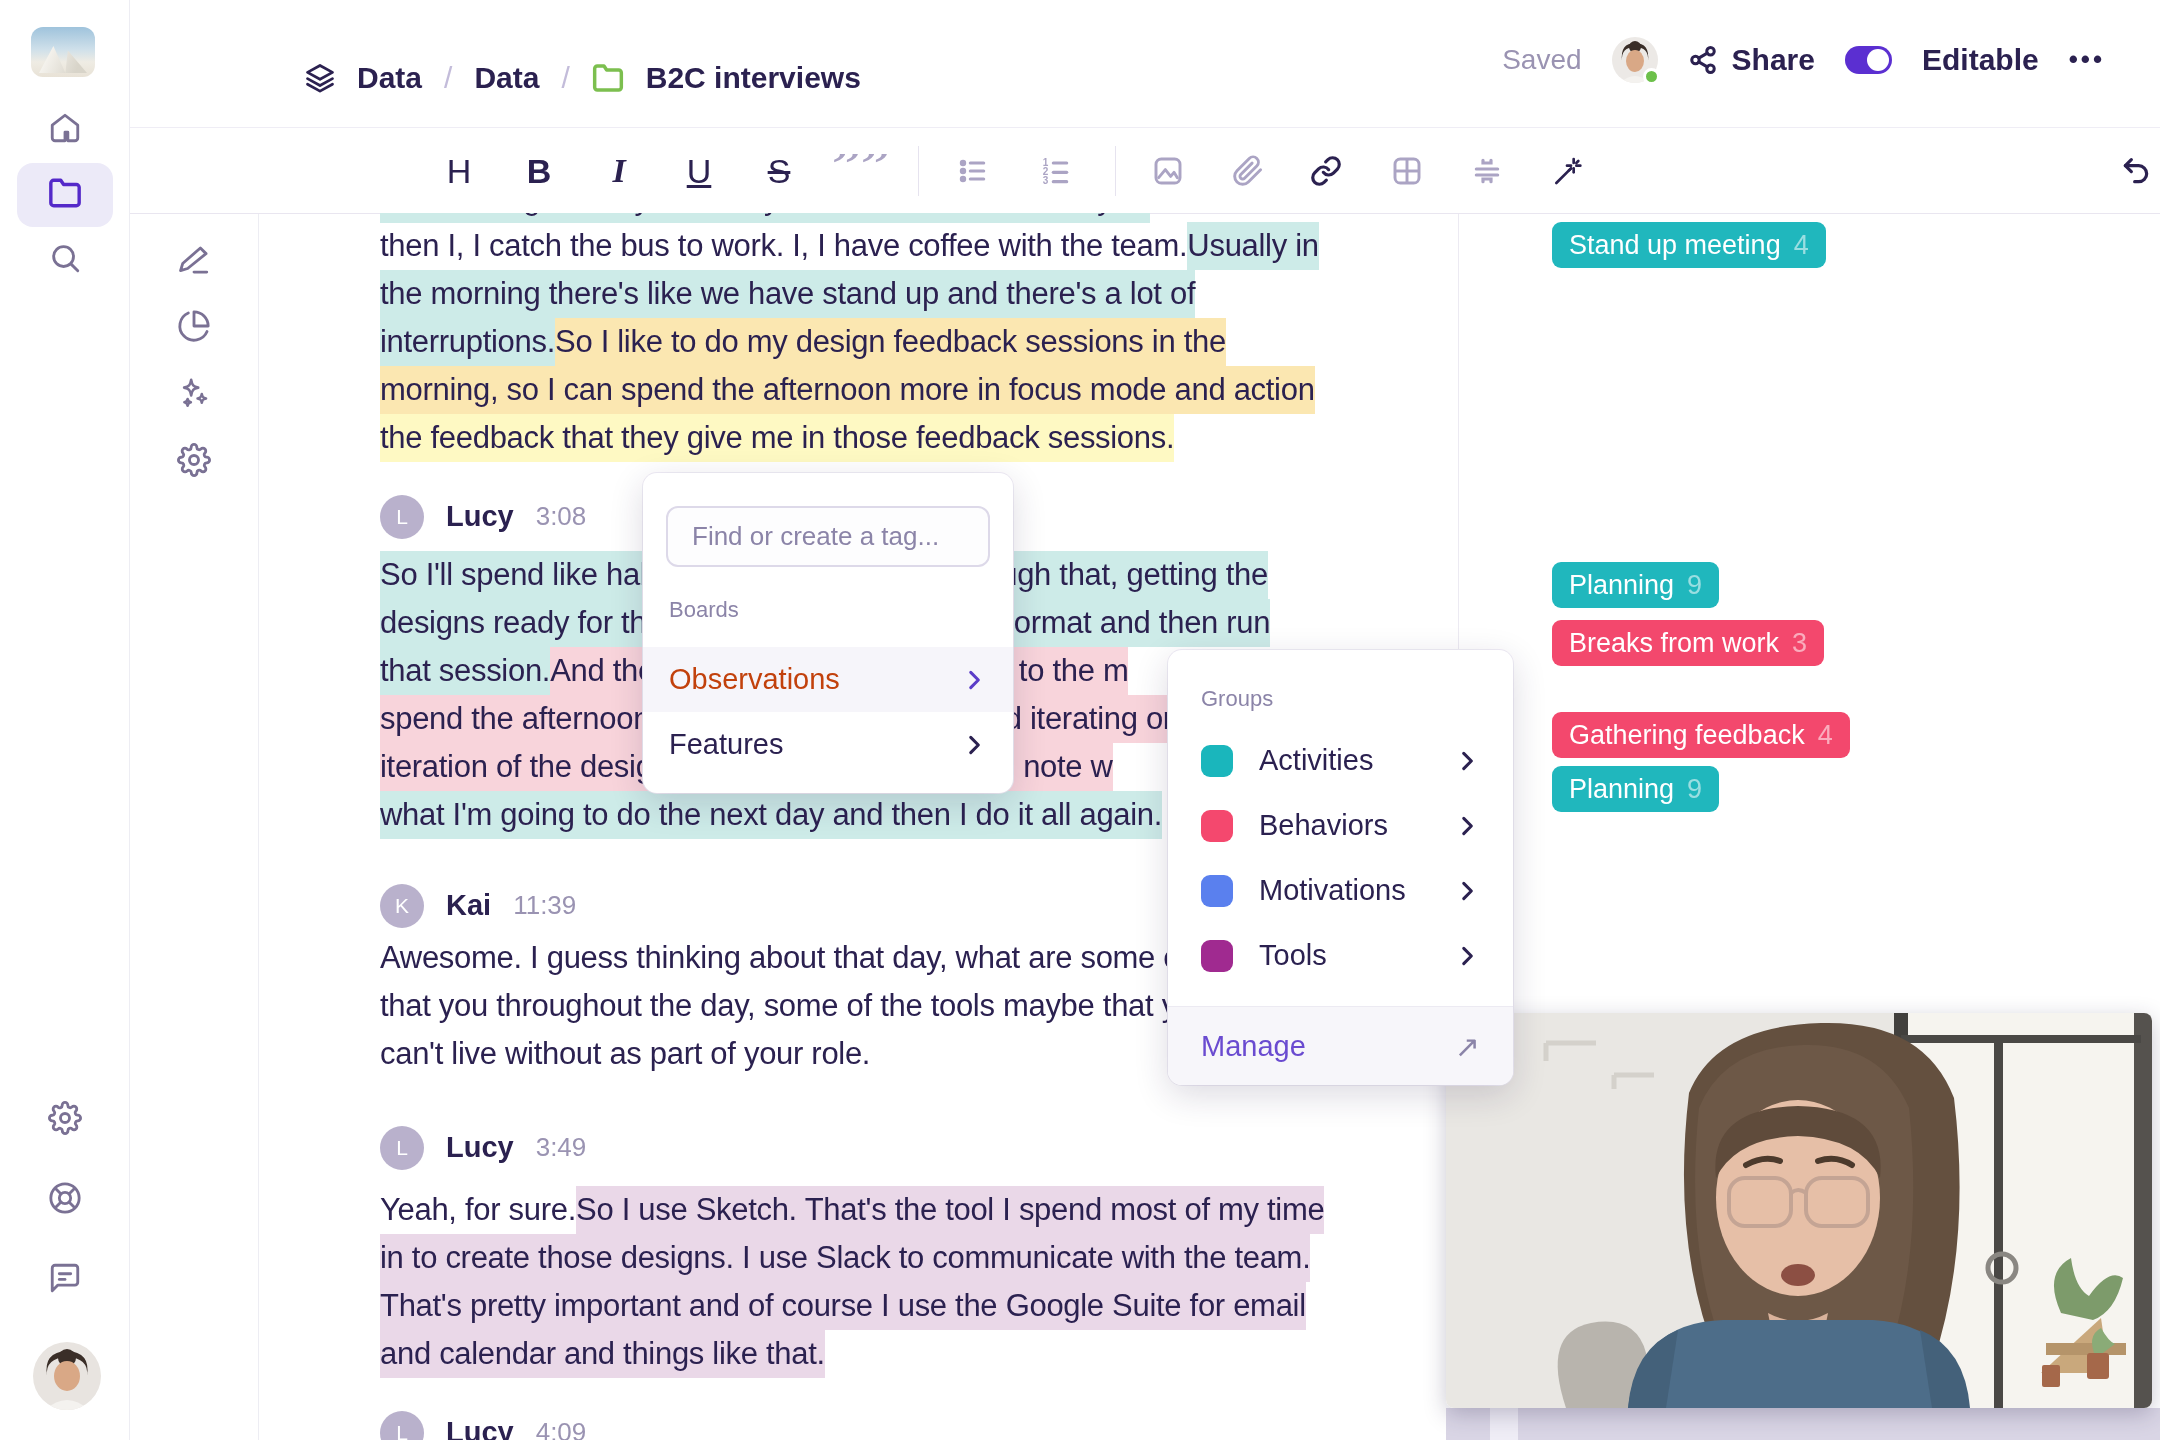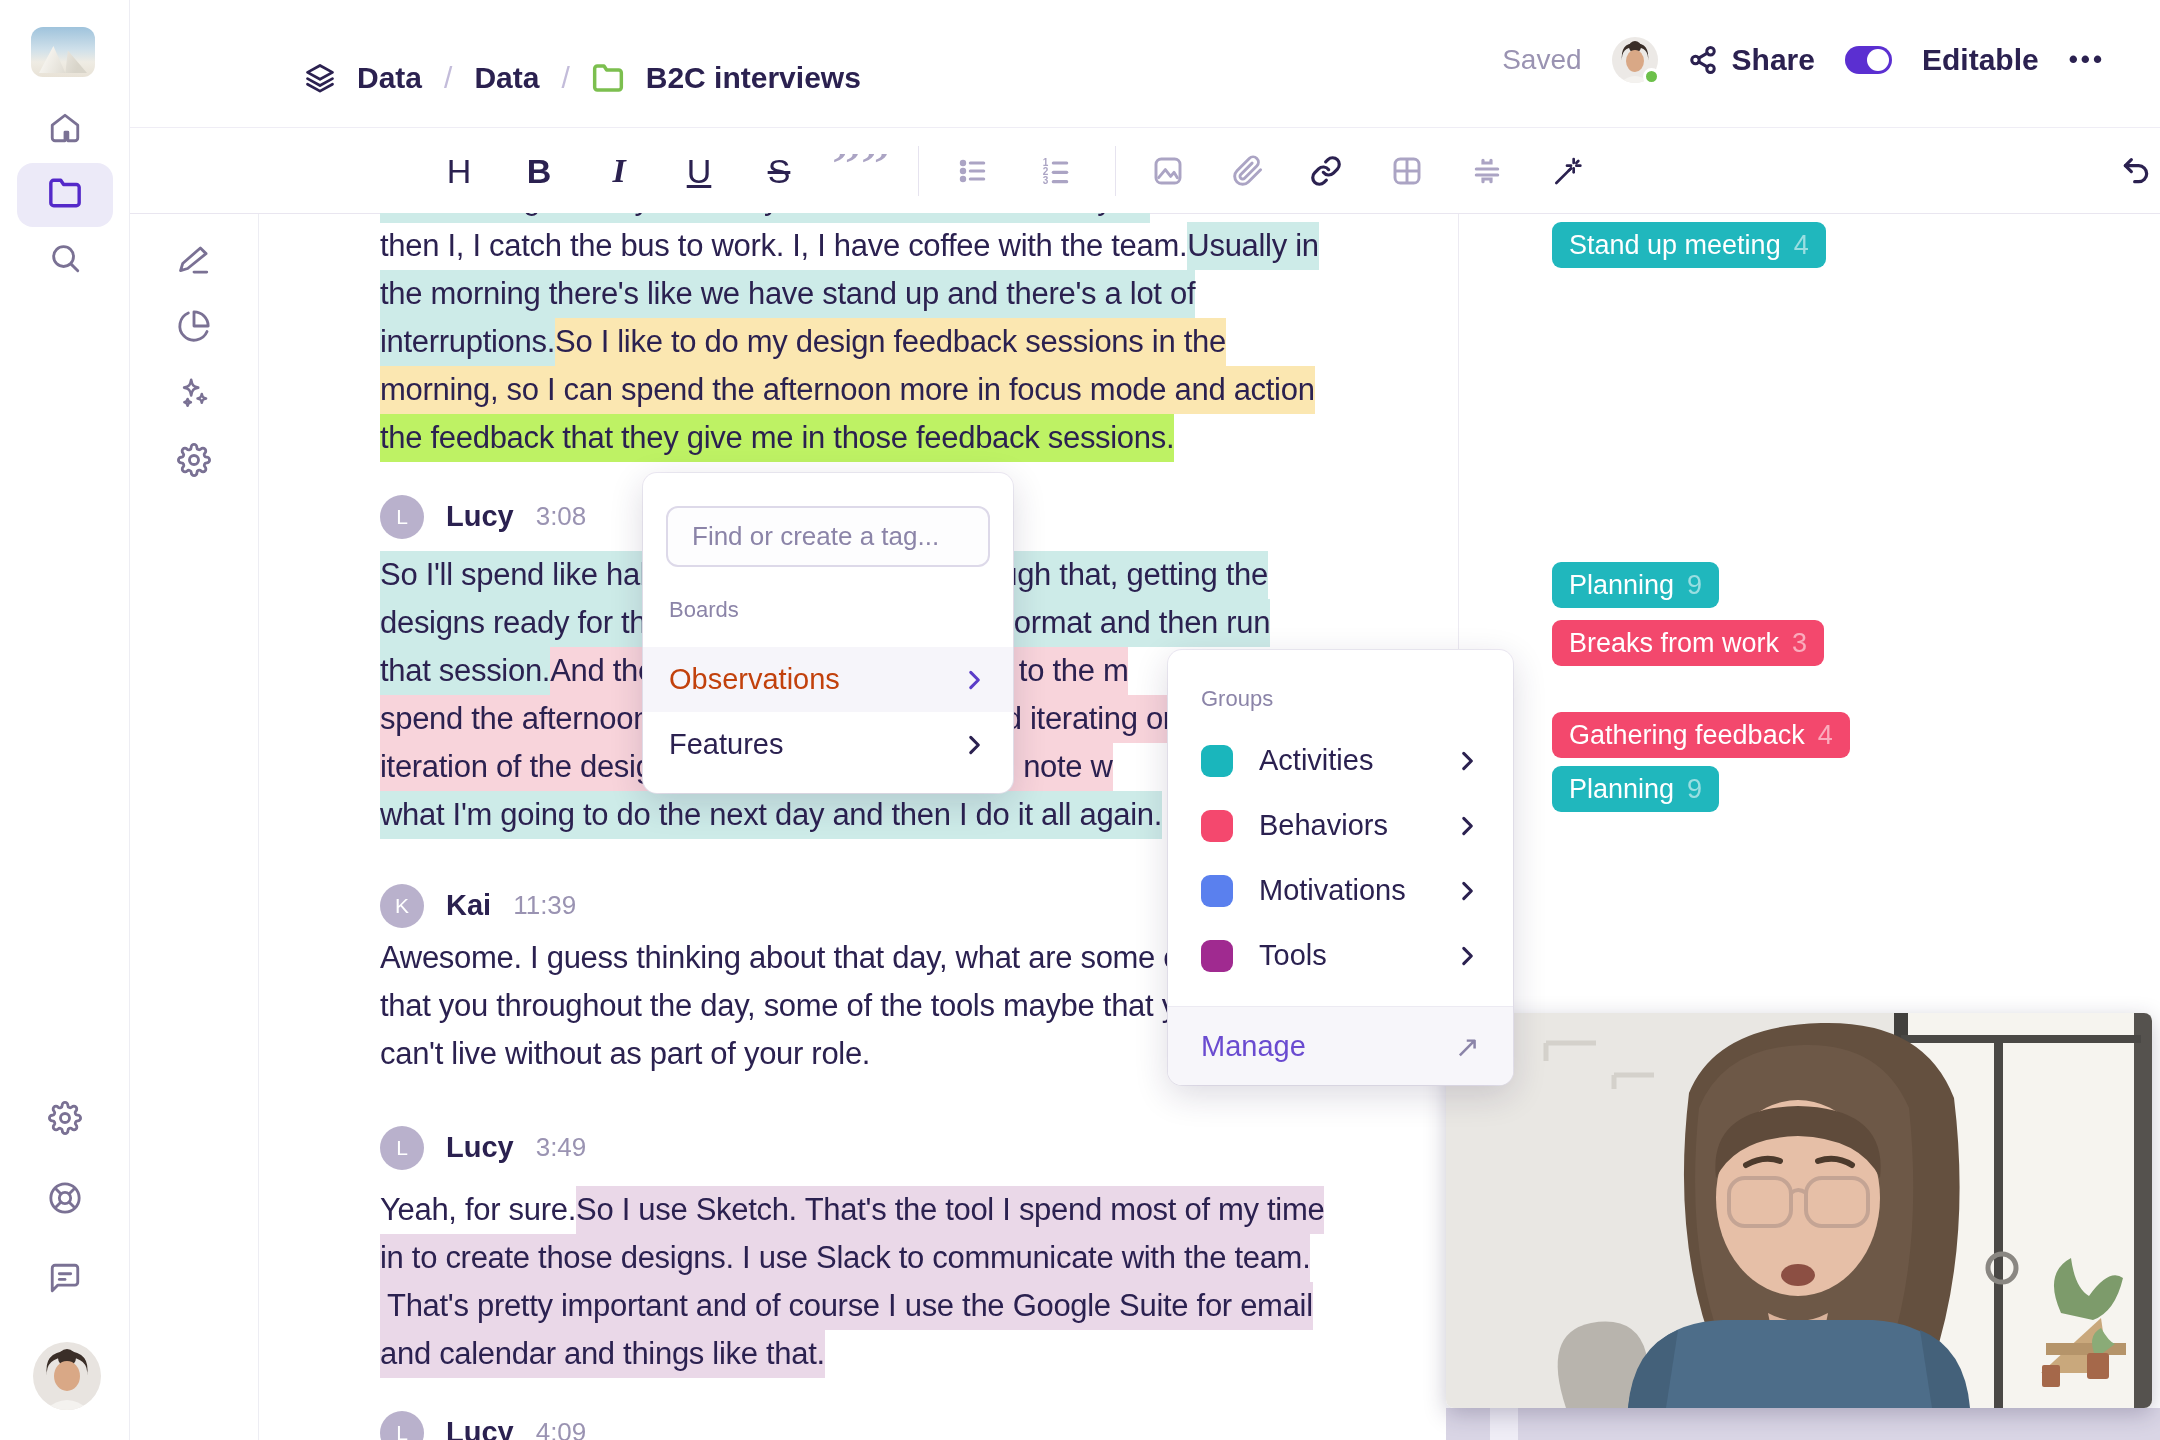--- a/index.html
+++ b/index.html
@@ -376,21 +376,21 @@
   <div class="vdiv"></div>
 
   <div id="transcript">
       <div class="cutwrap">
         <div class="line"><span class="seg" style="background: rgb(205, 235, 232);">and then I get ready, have my breakfast with the family and</span></div>
       </div>
       <div class="line" style="left: 380px; top: 222px;"><span class="seg">then I, I catch the bus to work. I, I have coffee with the team. </span><span class="seg" style="background: rgb(205, 235, 232);">Usually in</span></div>
       <div class="line" style="left: 380px; top: 270px;"><span class="seg" style="background: rgb(205, 235, 232);">the morning there's like we have stand up and there's a lot of</span></div>
       <div class="line" style="left: 380px; top: 318px;"><span class="seg" style="background: rgb(205, 235, 232);">interruptions. </span><span class="seg" style="background: rgb(251, 231, 177);">So I like to do my design feedback sessions in the</span></div>
       <div class="line" style="left: 380px; top: 366px;"><span class="seg" style="background: rgb(251, 231, 177);">morning, so I can spend the afternoon more in focus mode and action</span></div>
-      <div class="line" style="left: 380px; top: 414px;"><span class="seg" style="background: #bef264;">the feedback that they give me in those feedback sessions.</span></div>
+      <div class="line" style="left: 380px; top: 414px;"><span class="seg" style="background: #fef9c3;">the feedback that they give me in those feedback sessions.</span></div>
       <div class="msghead" style="left: 380px; top: 494px;">
         <span class="mavatar">L</span>
     <span class="mname">Lucy</span>
     <span class="mtime">3:08</span>
       </div>
       <div class="line" style="left: 380px; top: 551px;"><span class="seg" style="background: rgb(205, 235, 232);">So I'll spend like half of the morning going through that, getting the</span></div>
       <div class="line" style="left: 380px; top: 599px;"><span class="seg" style="background: rgb(205, 235, 232);">designs ready for the session, and I'll prep the format and then run</span></div>
       <div class="line" style="left: 380px; top: 647px;"><span class="seg" style="background: rgb(205, 235, 232);">that session. </span><span class="seg" style="background: rgb(248, 212, 219);">And then the rest of the time I'm in to the m</span></div>
       <div class="line" style="left: 380px; top: 695px;"><span class="seg" style="background: rgb(248, 212, 219);">spend the afternoon making those changes and iterating on the d</span></div>
       <div class="line" style="left: 380px; top: 743px;"><span class="seg" style="background: rgb(248, 212, 219);">iteration of the designs. At the end of the day I'll note w</span></div>
@@ -403,21 +403,21 @@
       <div class="line" style="left: 380px; top: 934px;"><span class="seg">Awesome. I guess thinking about that day, what are some of the tools</span></div>
       <div class="line" style="left: 380px; top: 982px;"><span class="seg">that you throughout the day, some of the tools maybe that you feel you</span></div>
       <div class="line" style="left: 380px; top: 1030px;"><span class="seg">can't live without as part of your role.</span></div>
       <div class="msghead" style="left: 380px; top: 1125px;">
         <span class="mavatar">L</span>
     <span class="mname">Lucy</span>
     <span class="mtime">3:49</span>
       </div>
       <div class="line" style="left: 380px; top: 1186px;"><span class="seg">Yeah, for sure. </span><span class="seg" style="background: rgb(234, 216, 232);">So I use Sketch. That's the tool I spend most of my time</span></div>
       <div class="line" style="left: 380px; top: 1234px;"><span class="seg" style="background: rgb(234, 216, 232);">in to create those designs. I use Slack to communicate with the team.</span></div>
-      <div class="line" style="left: 380px; top: 1282px;"><span class="seg" style="background: rgb(234, 216, 232); padding-left: 7px;">That's pretty important and of course I use the Google Suite for email</span></div>
+      <div class="line" style="left: 380px; top: 1282px;"><span class="seg" style="background: rgb(234, 216, 232);">That's pretty important and of course I use the Google Suite for email</span></div>
       <div class="line" style="left: 380px; top: 1330px;"><span class="seg" style="background: rgb(234, 216, 232);">and calendar and things like that.</span></div>
       <div class="msghead" style="left: 380px; top: 1410px;">
         <span class="mavatar">L</span>
     <span class="mname">Lucy</span>
     <span class="mtime">4:09</span>
       </div>
     </div>
 
   <div id="tagpanel">
       <div class="tagchip" style="top: 222px; background: rgb(32, 183, 189);">

